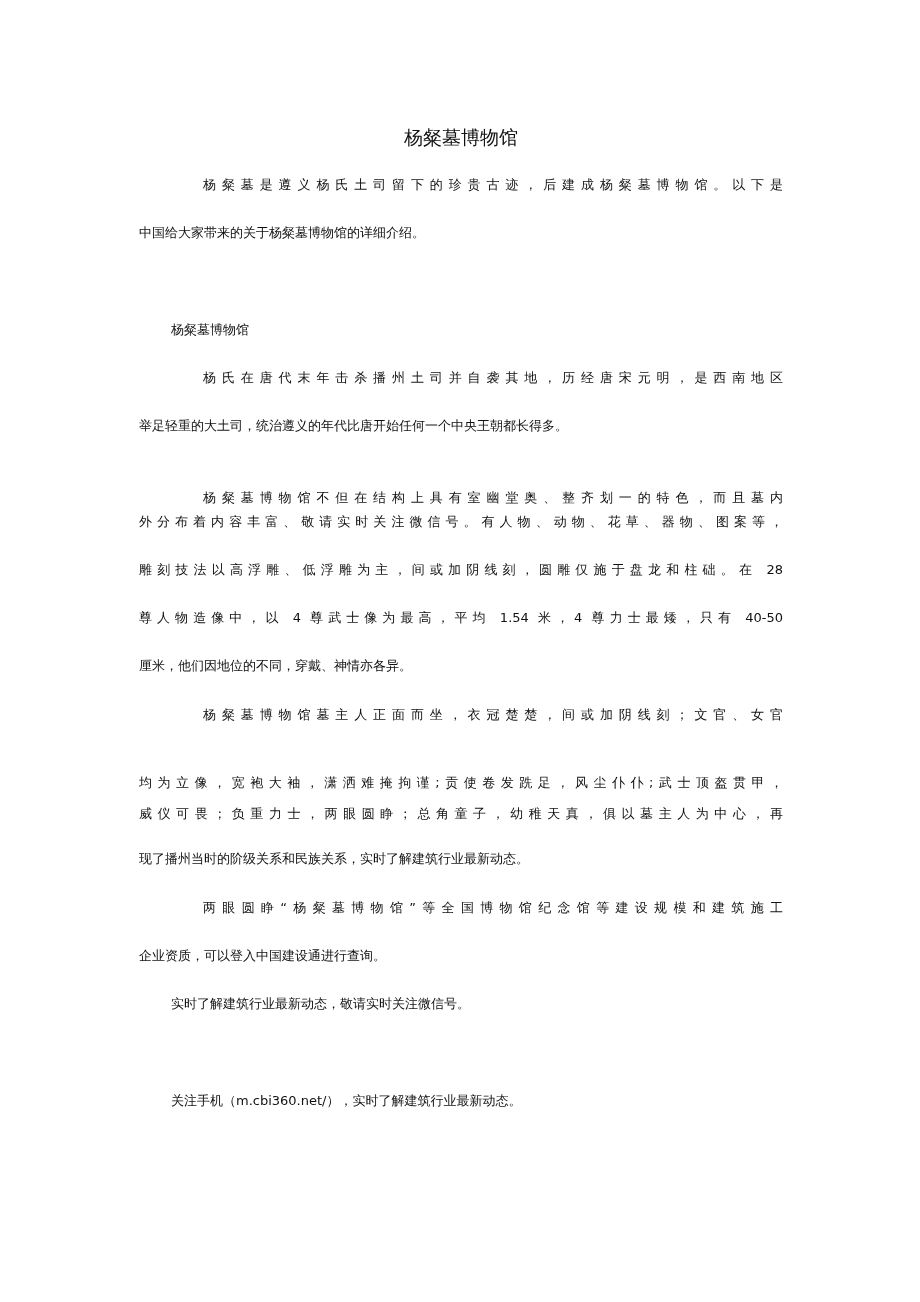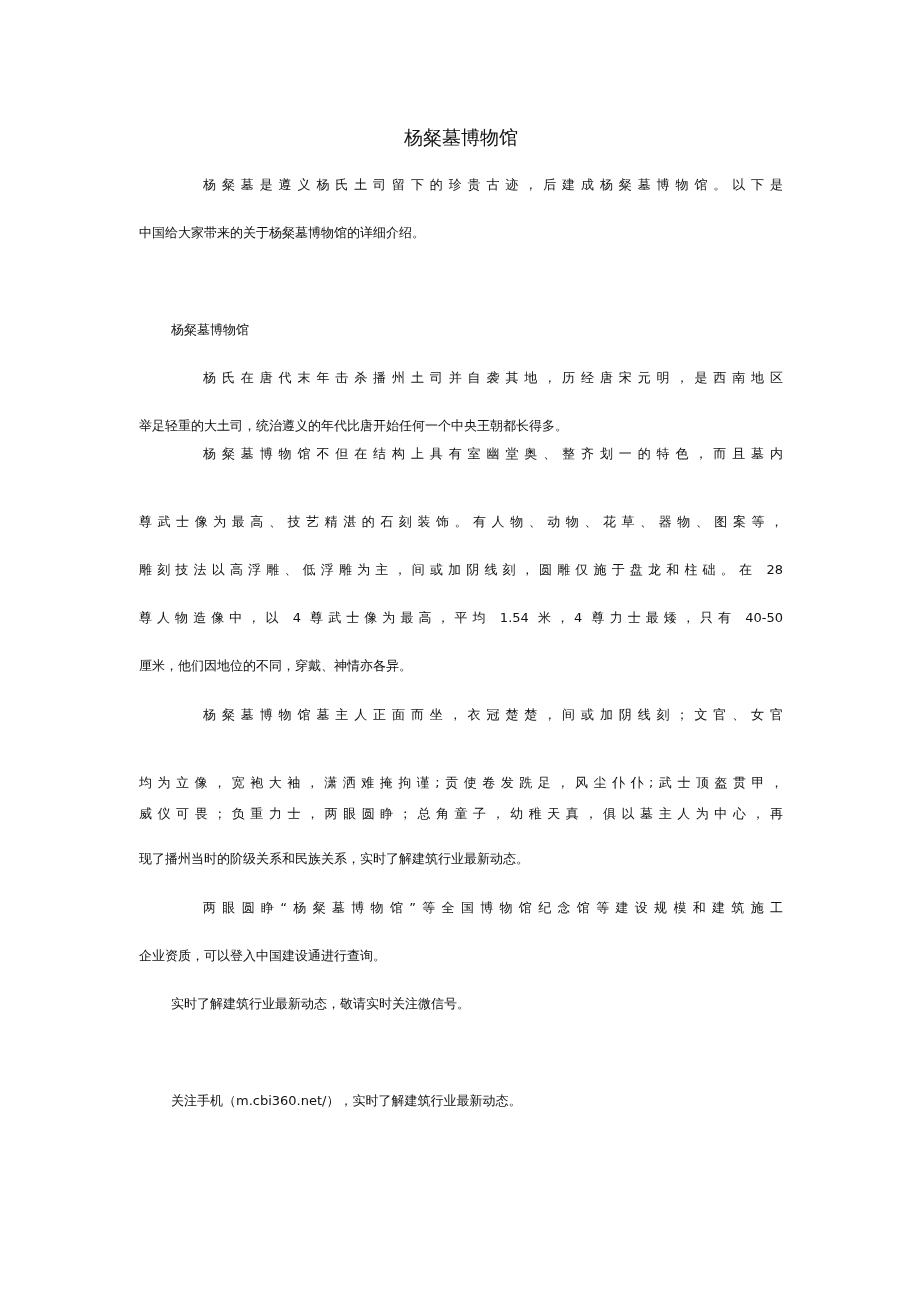--- a/index.html
+++ b/index.html
@@ -17,22 +17,22 @@
   <div class="title" style="top:125px">杨粲墓博物馆</div>
 
   <div class="line justify" style="top:173px;padding-left:64px;width:580px">杨粲墓是遵义杨氏土司留下的珍贵古迹，后建成杨粲墓博物馆。以下是</div>
   <div class="line" style="top:221px">中国给大家带来的关于杨粲墓博物馆的详细介绍。</div>
 
   <div class="line" style="top:318px;left:32px">杨粲墓博物馆</div>
 
   <div class="line justify" style="top:366px;padding-left:64px;width:580px">杨氏在唐代末年击杀播州土司并自袭其地，历经唐宋元明，是西南地区</div>
   <div class="line" style="top:414px">举足轻重的大土司，统治遵义的年代比唐开始任何一个中央王朝都长得多。</div>
 
-  <div class="line justify" style="top:442px;padding-left:64px;width:580px">杨粲墓博物馆不但在结构上具有室幽堂奥、整齐划一的特色，而且墓内</div>
-  <div class="line justify" style="top:510px">尊武士像为最高、技艺精湛的石刻装饰。有人物、动物、花草、器物、图案等，</div>
+  <div class="line justify" style="top:486px;padding-left:64px;width:580px">杨粲墓博物馆不但在结构上具有室幽堂奥、整齐划一的特色，而且墓内</div>
+  <div class="line justify" style="top:510px">外分布着内容丰富、敬请实时关注微信号。有人物、动物、花草、器物、图案等，</div>
   <div class="line justify" style="top:558px">雕刻技法以高浮雕、低浮雕为主，间或加阴线刻，圆雕仅施于盘龙和柱础。在 28</div>
   <div class="line justify" style="top:606px">尊人物造像中，以 4 尊武士像为最高，平均 1.54 米，4 尊力士最矮，只有 40-50</div>
   <div class="line" style="top:654px">厘米，他们因地位的不同，穿戴、神情亦各异。</div>
 
   <div class="line justify" style="top:703px;padding-left:64px;width:580px">杨粲墓博物馆墓主人正面而坐，衣冠楚楚，间或加阴线刻；文官、女官</div>
   <div class="line justify" style="top:771px">均为立像，宽袍大袖，潇洒难掩拘谨;贡使卷发跣足，风尘仆仆;武士顶盔贯甲，</div>
   <div class="line justify" style="top:802px">威仪可畏；负重力士，两眼圆睁；总角童子，幼稚天真，俱以墓主人为中心，再</div>
   <div class="line" style="top:847px">现了播州当时的阶级关系和民族关系，实时了解建筑行业最新动态。</div>
 
   <div class="line justify" style="top:896px;padding-left:64px;width:580px">两眼圆睁“杨粲墓博物馆”等全国博物馆纪念馆等建设规模和建筑施工</div>

